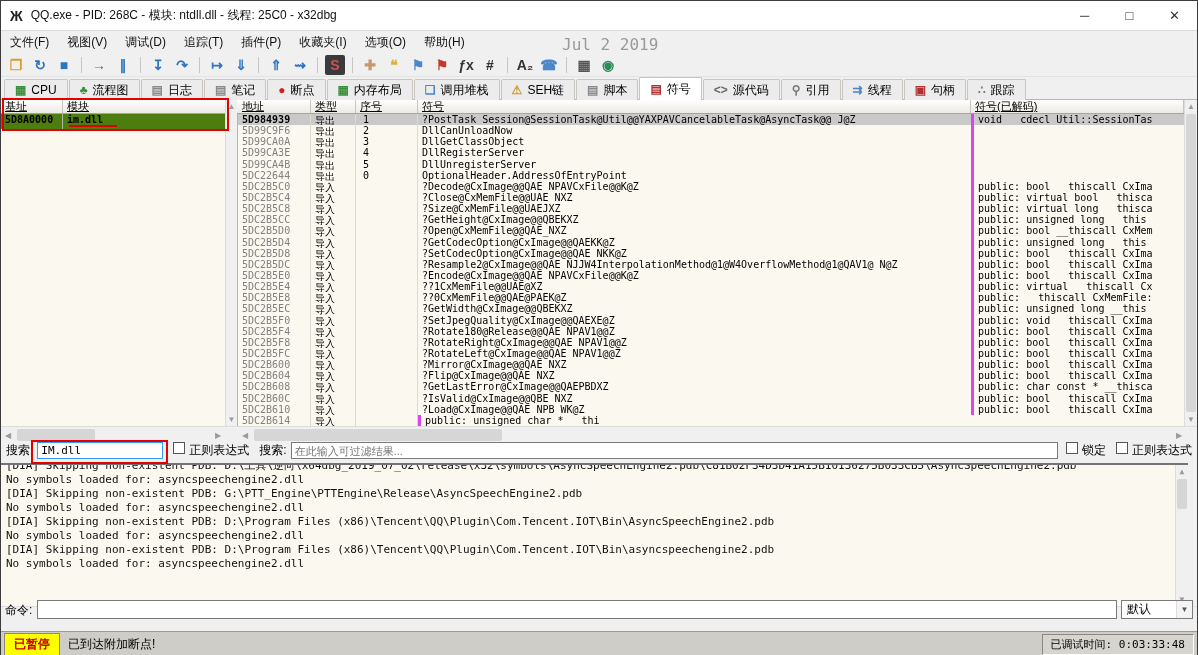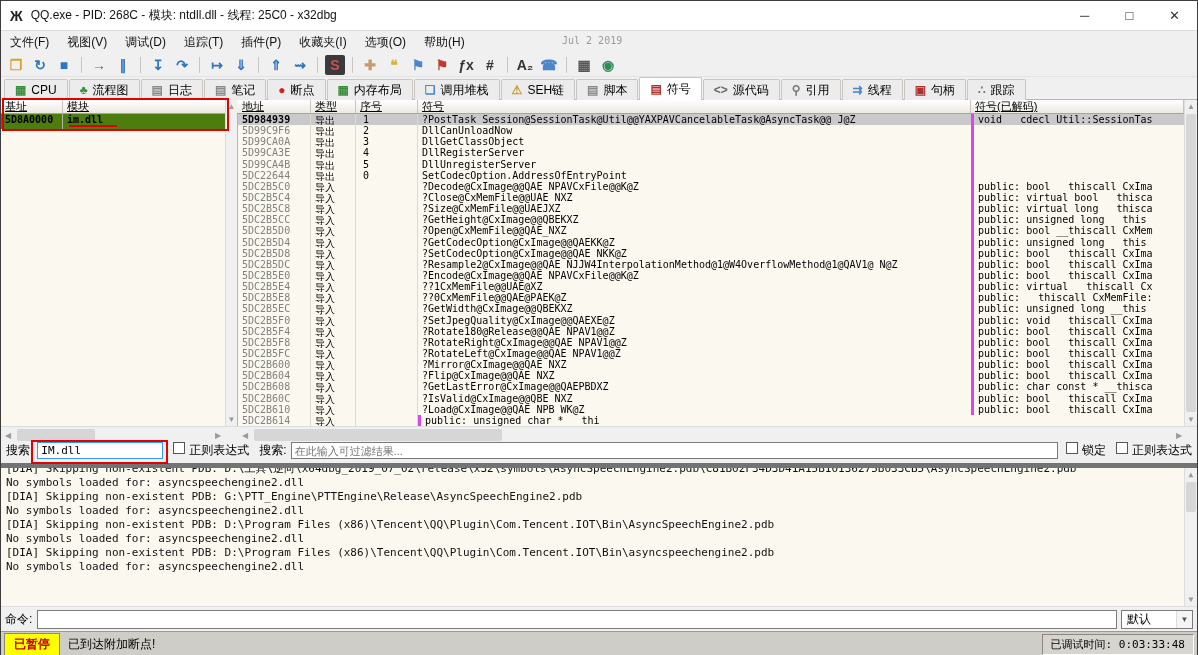--- a/index.html
+++ b/index.html
@@ -8,21 +8,21 @@
   .window{position:absolute;inset:0;border:1px solid #3c3c3c}
   
   .titlebar{position:absolute;left:0;right:0;top:0;height:30px;background:#fff;display:flex;align-items:center;border-bottom:1px solid #dcdcdc}
   .bug{margin:0 8px 0 9px;font-weight:bold;font-size:14px;color:#222}
   .title-text{font-size:12px;color:#111}
   .win-btns{margin-left:auto;display:flex}
   .win-btn{width:45px;height:29px;display:flex;align-items:center;justify-content:center;font-size:13px;color:#333}
   
   .menubar{position:absolute;left:0;right:0;top:30px;height:22px;display:flex;align-items:center;background:#F0F0F0}
   .menu-item{padding:2px 9px;color:#111}
-  .build-date{color:#9a9a9a;font-family:"DejaVu Sans Mono",monospace;font-size:10px;margin-left:4px}
+  .build-date{color:#9a9a9a;font-family:"DejaVu Sans Mono",monospace;font-size:16px;margin-left:4px}
   
   .toolbar{position:absolute;left:0;right:0;top:52px;height:24px;display:flex;align-items:center;background:#F0F0F0;padding-left:3px;border-bottom:1px solid #e3e3e3}
   .tb{width:24px;height:22px;display:flex;align-items:center;justify-content:center}
   .tb-g{font-size:14px;font-weight:bold}
   .tb.sep{width:0;border-left:1px solid #c6c6c6;height:16px;margin:0 5px}
   .tb.dark{background:#3a3a3c;width:20px;height:20px;border-radius:2px;margin:0 2px}
   
   .tabbar{position:absolute;left:0;right:0;top:76px;height:23px;display:flex;align-items:flex-end;background:#F0F0F0;padding-left:3px}
   .tabbar::after{content:"";position:absolute;left:0;right:0;bottom:0;height:1px;background:#b9b6b1}
   .tab{height:21px;display:flex;align-items:center;padding:0 10px;border:1px solid #c9c6c1;border-bottom:none;background:#ececec;margin-right:1px;position:relative;z-index:1;border-top-left-radius:2px;border-top-right-radius:2px}
@@ -65,27 +65,27 @@
   .hs-right .thumb{left:16px;width:248px}
   
   .filterbar{position:absolute;left:0;right:0;top:441px;height:21px;display:flex;align-items:flex-start;background:#F0F0F0;padding:0 5px}
   .flabel{margin-right:4px;white-space:nowrap}
   .finput{height:17px;border:1px solid #7a7a7a;background:#fff;font:11px "DejaVu Sans Mono",monospace;padding:0 3px;outline:none}
   #mod-search{width:126px;border:1px solid #3399ff}
   #sym-search{flex:1;margin-right:8px;color:#888;font-family:"Liberation Sans",sans-serif}
   .chk{width:12px;height:12px;border:1px solid #555;background:#fff;margin:0 4px 0 10px;flex:none}
   .chklb{white-space:nowrap}
   
-  .log{position:absolute;left:0;right:0;top:462px;height:143px;background:#FBF8EF;border-top:5px solid #737373;overflow:hidden;font:11px "DejaVu Sans Mono",monospace;color:#111}
+  .log{position:absolute;left:0;right:9px;top:462px;height:143px;background:#FBF8EF;border-top:2px solid #737373;overflow:hidden;font:11px "DejaVu Sans Mono",monospace;color:#111}
   .log-lines{margin-top:-6px;padding-left:5px}
   .log-line{height:14px;line-height:14px;white-space:nowrap;overflow:hidden}
   .log .vscroll{top:0;bottom:0;right:0}
   .log .vscroll .thumb{top:14px;height:30px;bottom:auto}
   
-  .cmdbar{position:absolute;left:0;right:0;top:605px;height:25px;display:flex;align-items:center;background:#F0F0F0;padding:12px 4px;border-top:1px solid #dcdcdc}
+  .cmdbar{position:absolute;left:0;right:0;top:605px;height:25px;display:flex;align-items:flex-end;background:#F0F0F0;padding:12px 4px;border-top:1px solid #dcdcdc}
   .cmd-label{margin-right:5px;white-space:nowrap}
   .cmd-input{flex:1;height:19px;border:1px solid #7a7a7a;background:#fff;font:12px "DejaVu Sans Mono",monospace;padding:0 3px;outline:none}
   .combo{width:72px;height:19px;margin-left:4px;border:1px solid #7a7a7a;background:#fff;display:flex;align-items:center;padding-left:5px;position:relative}
   .combo .caret{margin-left:auto;width:16px;height:100%;display:flex;align-items:center;justify-content:center;font-size:8px;color:#555;border-left:1px solid #dcdcdc;background:#f4f4f4}
   
   .statusbar{position:absolute;left:0;right:0;top:630px;height:25px;background:#CFCDC7;border-top:1px solid #9a988f;display:flex;align-items:center;padding:0 3px}
   .st-state{background:#FFFF00;color:#c40000;font-weight:bold;border:1px solid #8a887f;padding:2px 9px;white-space:nowrap}
   .st-msg{margin-left:8px;white-space:nowrap}
   .st-spacer{flex:1}
   .st-time{border:1px solid;border-color:#8a887f #fff #fff #8a887f;padding:2px 8px;white-space:nowrap;font-family:"DejaVu Sans Mono",monospace;font-size:11px;background:#D6D4CE}
@@ -337,21 +337,21 @@
         <div class="c addr">5D99CA4B</div>
         <div class="c type">导出</div>
         <div class="c ord">5</div>
         <div class="c sym">DllUnregisterServer</div>
         <div class="c dec"></div>
       </div>
         <div class="sym-row">
         <div class="c addr">5DC22644</div>
         <div class="c type">导出</div>
         <div class="c ord">0</div>
-        <div class="c sym">SetCodecOption.AddressOfEntryPoint</div>
+        <div class="c sym">OptionalHeader.AddressOfEntryPoint</div>
         <div class="c dec"></div>
       </div>
         <div class="sym-row">
         <div class="c addr">5DC2B5C0</div>
         <div class="c type">导入</div>
         <div class="c ord"></div>
         <div class="c sym">?Decode@CxImage@@QAE_NPAVCxFile@@K@Z</div>
         <div class="c dec">public: bool __thiscall CxIma</div>
       </div>
         <div class="sym-row">

